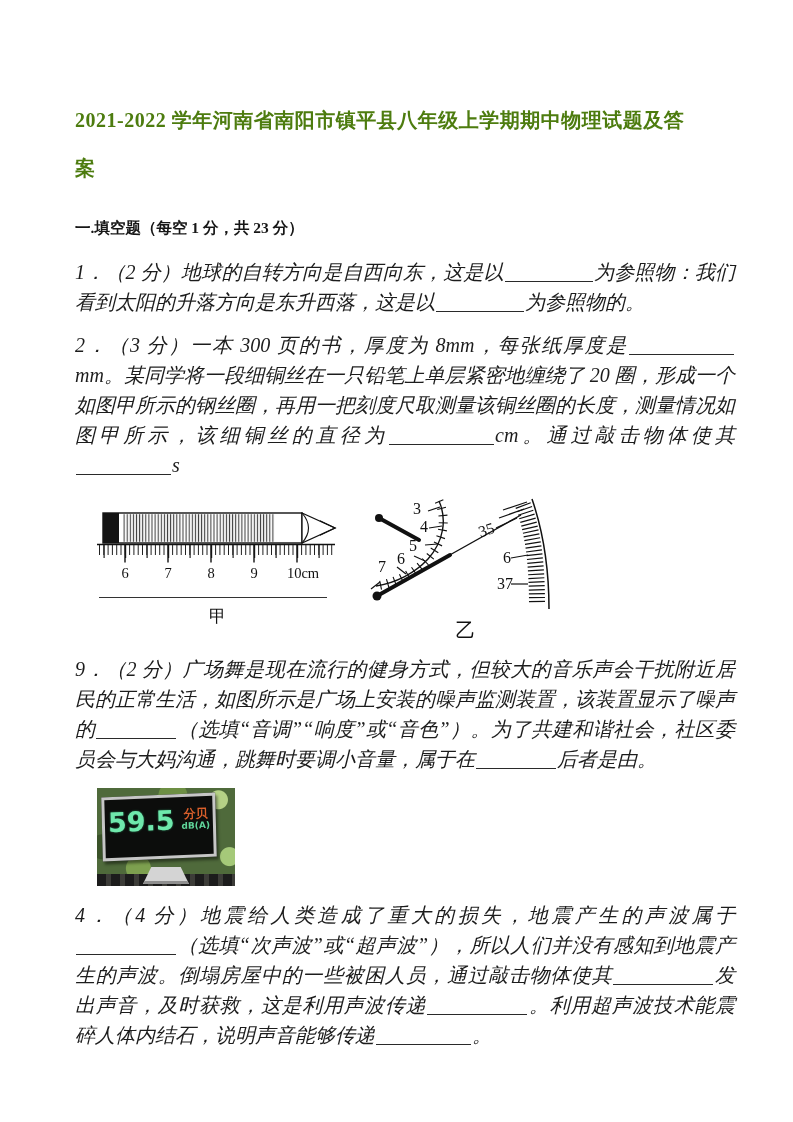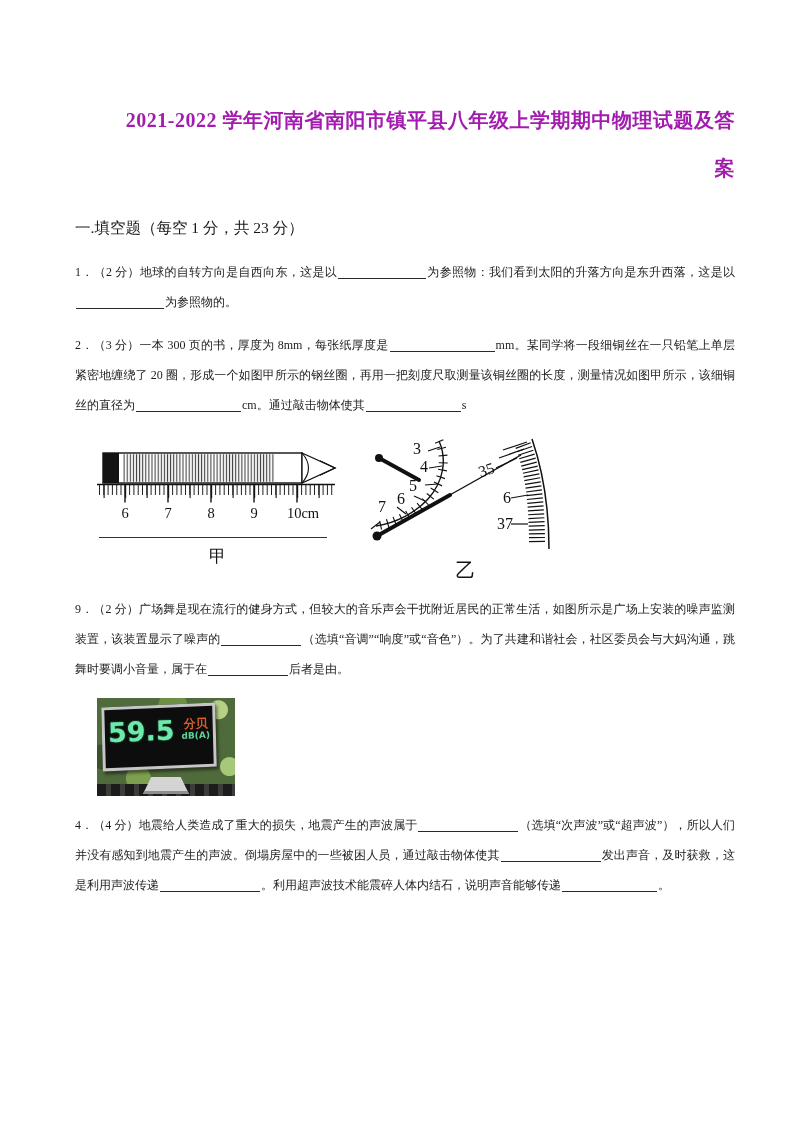--- a/index.html
+++ b/index.html
@@ -3,30 +3,30 @@
 <meta charset="utf-8">
 <style>
   html,body{margin:0;padding:0;}
   body{
     width:793px;height:1122px;box-sizing:border-box;overflow:hidden;
     background:#ffffff;color:#1b1b1b;
     font-family:"Liberation Serif","DejaVu Serif",serif;
     padding:96px 58px 0 75px;
   }
   .title{
-    text-align:right;font-weight:700;font-size:20px;line-height:48px;
-    letter-spacing:.5px;margin:0 0 26px 0;color:#a21caf;
+    text-align:left;font-weight:700;font-size:20px;line-height:48px;
+    letter-spacing:.5px;margin:0 0 26px 0;color:#4d7c0f;
   }
   .title div{white-space:nowrap;}
   .section-heading{
-    font-size:15.5px;font-weight:400;margin:0 0 18px 0;color:#161616;
+    font-size:15.5px;font-weight:700;margin:0 0 18px 0;color:#161616;
   }
   .question{
-    font-size:12px;line-height:30px;text-align:justify;
-    margin:0 0 13px 0;color:#1c1c1c;
+    font-size:20px;line-height:30px;text-align:justify;
+    margin:0 0 13px 0;color:#1c1c1c;font-style:italic;
   }
   .blank{
     display:inline-block;border-bottom:1.3px solid #2a2a2a;
     height:14px;vertical-align:-3px;margin:0 1px;
   }
   
   .figure-row{display:flex;align-items:flex-start;margin:12px 0 10px 20px;gap:28px;}
   .fig-left{margin-top:14px;width:245px;}
   .fig-right{width:195px;}
   .fig-underline{width:228px;border-top:1.3px solid #333;margin:10px 0 0 4px;}

